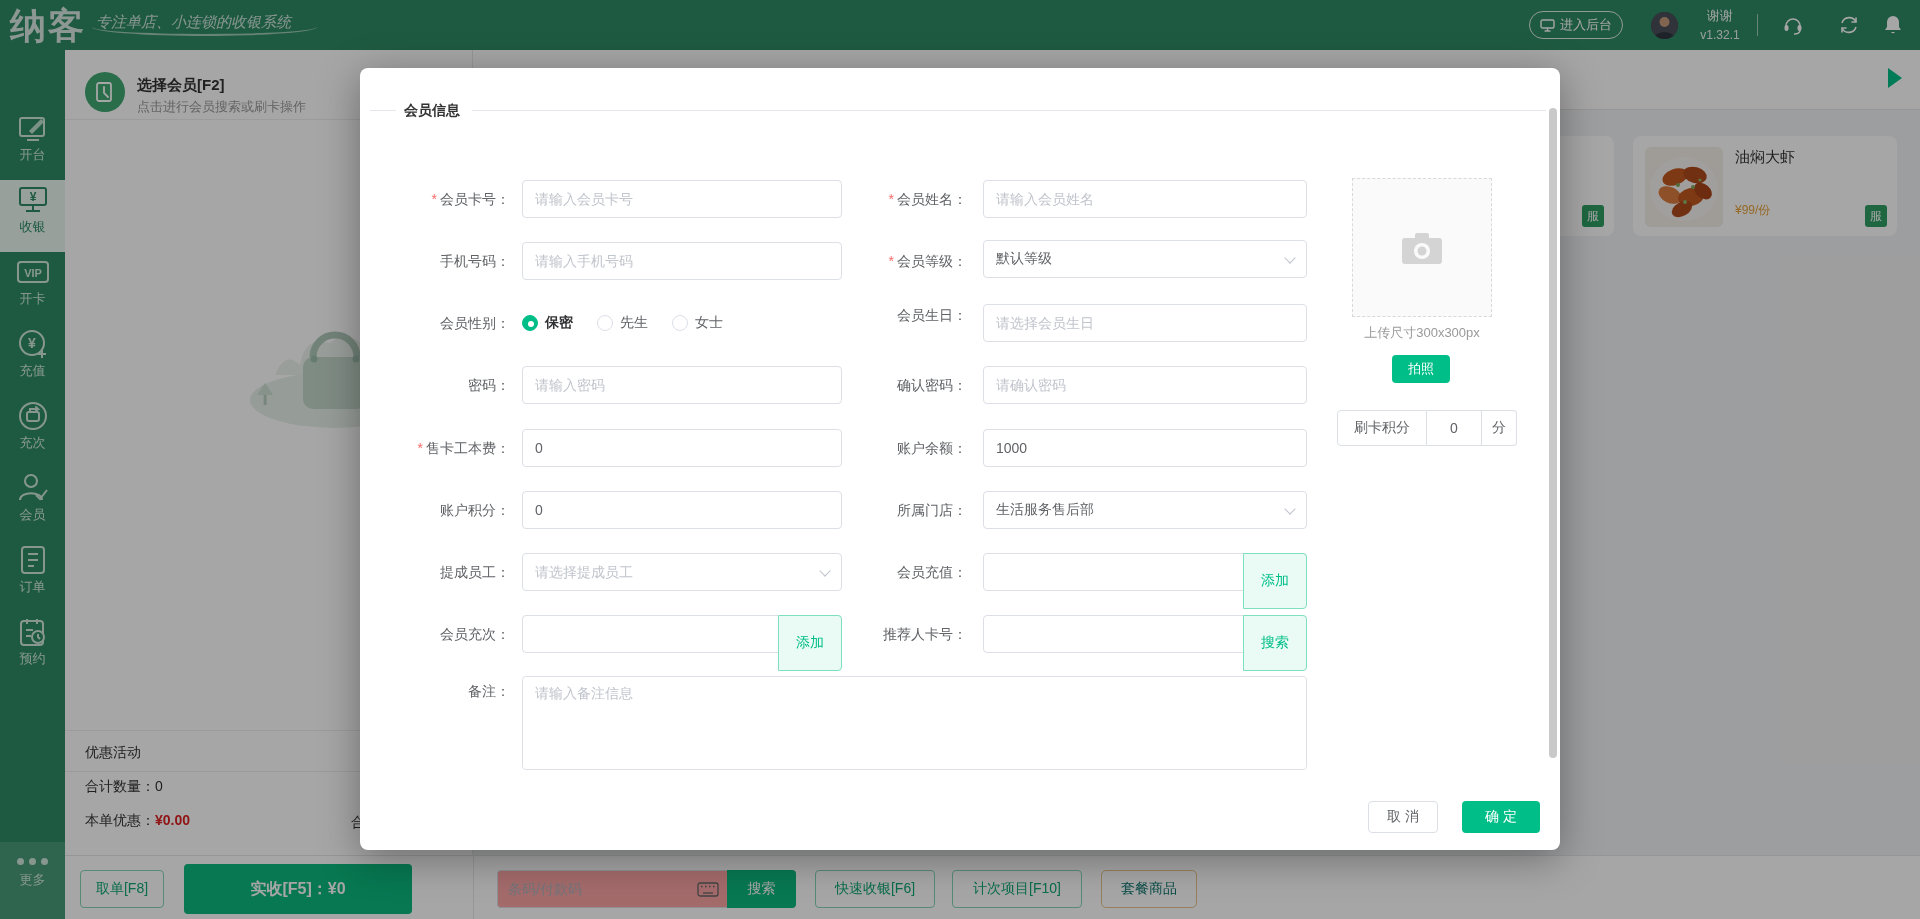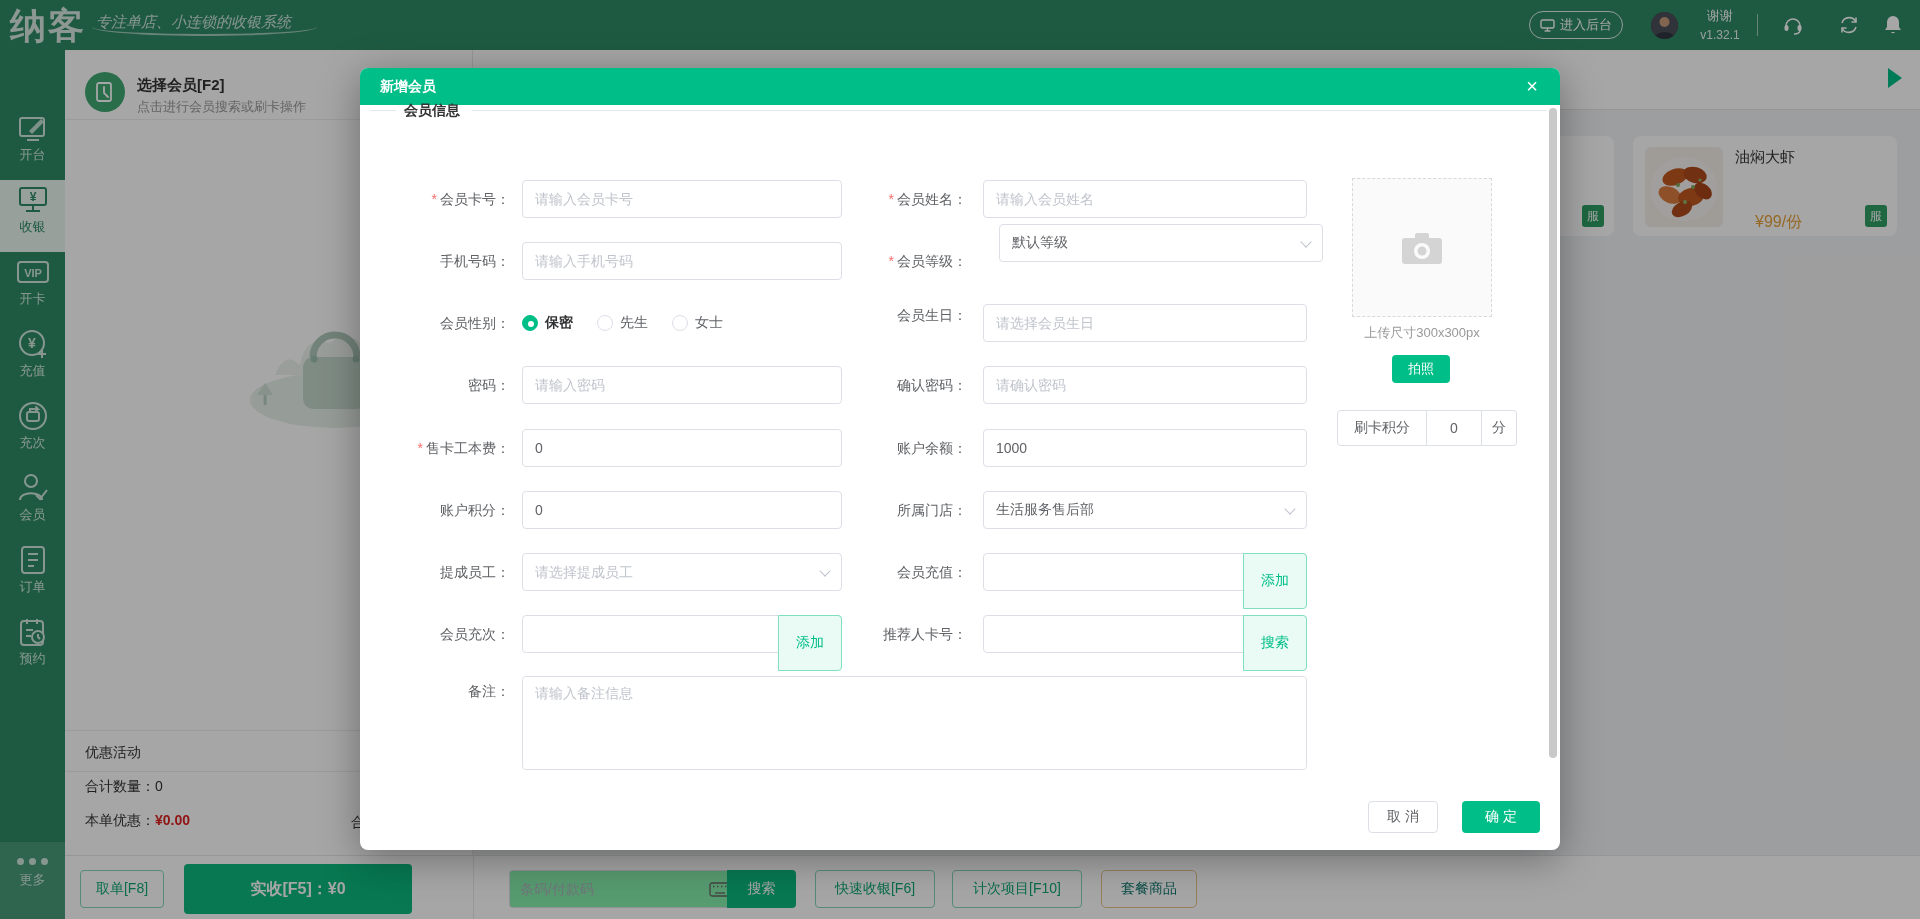--- a/index.html
+++ b/index.html
@@ -42,30 +42,30 @@
   .red { color:#DD2222; font-weight:bold; }
   .lp-partial { position:absolute; left:286px; top:764px; font-size:14px; color:#333; }
 
   
   .rightarea { position:absolute; left:473px; top:50px; width:1447px; height:805px; background:#F2F3F5; }
   .ra-top { position:absolute; left:0; top:0; width:100%; height:60px; background:#fff; border-bottom:1px solid #E5E5E5; }
   .ra-arrow { position:absolute; left:1415px; top:18px; width:0; height:0; border-top:10px solid transparent; border-bottom:10px solid transparent; border-left:14px solid #00BE87; cursor:pointer; }
   .pcard { position:absolute; background:#fff; border-radius:8px; cursor:pointer; }
   .pcard .pimg { position:absolute; left:12px; top:11px; width:78px; height:80px; border-radius:6px; overflow:hidden; }
   .pcard .pname { position:absolute; left:102px; top:12px; font-size:15px; color:#333; }
-  .pcard .pprice { position:absolute; left:102px; top:76px; font-size:16px; color:#E6A23C;margin-left:20px; }
+  .pcard .pprice { position:absolute; left:102px; top:66px; font-size:12px; color:#E6A23C; }
   .pbadge { position:absolute; width:22px; height:22px; background:#2E9E63; color:#fff; font-size:12px; border-radius:3px; display:flex; align-items:center; justify-content:center; }
 
   
   .bottombar { position:absolute; left:65px; top:855px; width:1855px; height:64px; background:#fff; border-top:1px solid #E6E6E6; z-index:9; }
   .bb-div { position:absolute; left:408px; top:0; width:1px; height:64px; background:#E8E8E8; }
   .btn-outline-g { position:absolute; border:1px solid #86D6B6; color:#0FA873; background:#fff; border-radius:4px; font-size:14px; display:flex; align-items:center; justify-content:center; cursor:pointer; }
   .btn-solid-g { position:absolute; background:#0CB87D; color:#fff; border:none; border-radius:4px; display:flex; align-items:center; justify-content:center; cursor:pointer; }
   .btn-outline-o { position:absolute; border:1px solid #E8C48C; color:#0f766e; background:#fff; border-radius:5px; font-size:14px; display:flex; align-items:center; justify-content:center; cursor:pointer; }
-  .bb-input { position:absolute; left:444px; top:14px; width:230px; height:38px; border:1px solid #DCDFE6; border-right:none; border-radius:4px 0 0 4px; background:#86efac; }
+  .bb-input { position:absolute; left:432px; top:14px; width:230px; height:38px; border:1px solid #DCDFE6; border-right:none; border-radius:4px 0 0 4px; background:#fca5a5; }
   .bb-input input { width:190px; height:36px; border:none; outline:none; padding:0 10px; font-size:14px; color:#606266; background:transparent; }
   .bb-input input::placeholder { color:#AEB3BC; }
   .kbd-ic { position:absolute; right:8px; top:11px; }
 
   
   .overlay { position:absolute; left:0; top:0; width:1920px; height:919px; background:rgba(0,0,0,.35); z-index:40; }
   .modal { position:absolute; left:360px; top:68px; width:1200px; height:782px; background:#fff; border-radius:8px; box-shadow:0 8px 40px rgba(0,0,0,.35); z-index:50; }
   .m-head { position:absolute; left:0; top:0; width:100%; height:37px; background:#00BE87; border-radius:8px 8px 0 0; }
   .m-title { position:absolute; left:20px; top:0; line-height:37px; color:#fff; font-size:14px; font-weight:bold; }
   .m-close { position:absolute; right:16px; top:6px; width:24px; height:24px; color:#fff; font-size:20px; text-align:center; line-height:24px; cursor:pointer; }
@@ -337,39 +337,35 @@
     </div>
     <button class="btn-solid-g" style="left:662px; top:14px; width:69px; height:38px; font-size:14px; border-radius:0 4px 4px 0;">搜索</button>
     <button class="btn-outline-g" style="left:750px; top:14px; width:120px; height:38px;">快速收银[F6]</button>
     <button class="btn-outline-g" style="left:887px; top:14px; width:130px; height:38px;">计次项目[F10]</button>
     <button class="btn-outline-o" style="left:1036px; top:14px; width:96px; height:38px;">套餐商品</button>
   </footer>
 
   <div class="overlay"></div>
 
   <div class="modal">
-    <div class="m-head">
-      <div class="m-title">新增会员</div>
-      <div class="m-close">×</div>
-    </div>
     <div class="m-sect">
       <span class="ln-s"></span>
       <span class="txt">会员信息</span>
       <span class="ln-l"></span>
     </div>
 
     <div class="lbl" style="top:112px;"><span class="star">*</span><span>会员卡号：</span></div>
     <div class="fld fL" style="top:112px;"><input placeholder="请输入会员卡号" style=""></div>
     <div class="lbr" style="top:112px;"><span class="star">*</span><span>会员姓名：</span></div>
     <div class="fld fR" style="top:112px;"><input placeholder="请输入会员姓名" style=""></div>
 
     <div class="lbl" style="top:174px;"><span>手机号码：</span></div>
     <div class="fld fL" style="top:174px;"><input placeholder="请输入手机号码" style=""></div>
     <div class="lbr" style="top:174px;"><span class="star">*</span><span>会员等级：</span></div>
-    <div class="fld fR" style="top:156px;margin-left:16px;"><input readonly="" value="默认等级" style=""><span class="chev"></span></div>
+    <div class="fld fR" style="top:172px;"><input readonly="" value="默认等级" style=""><span class="chev"></span></div>
 
     <div class="lbl" style="top:236px;"><span>会员性别：</span></div>
     <div class="radio-row" style="top:236px;">
       <span class="radio on">
           <span class="rdot"></span>
           <span>保密</span>
         </span>
       <span class="radio">
           <span class="rdot"></span>
           <span>先生</span>

